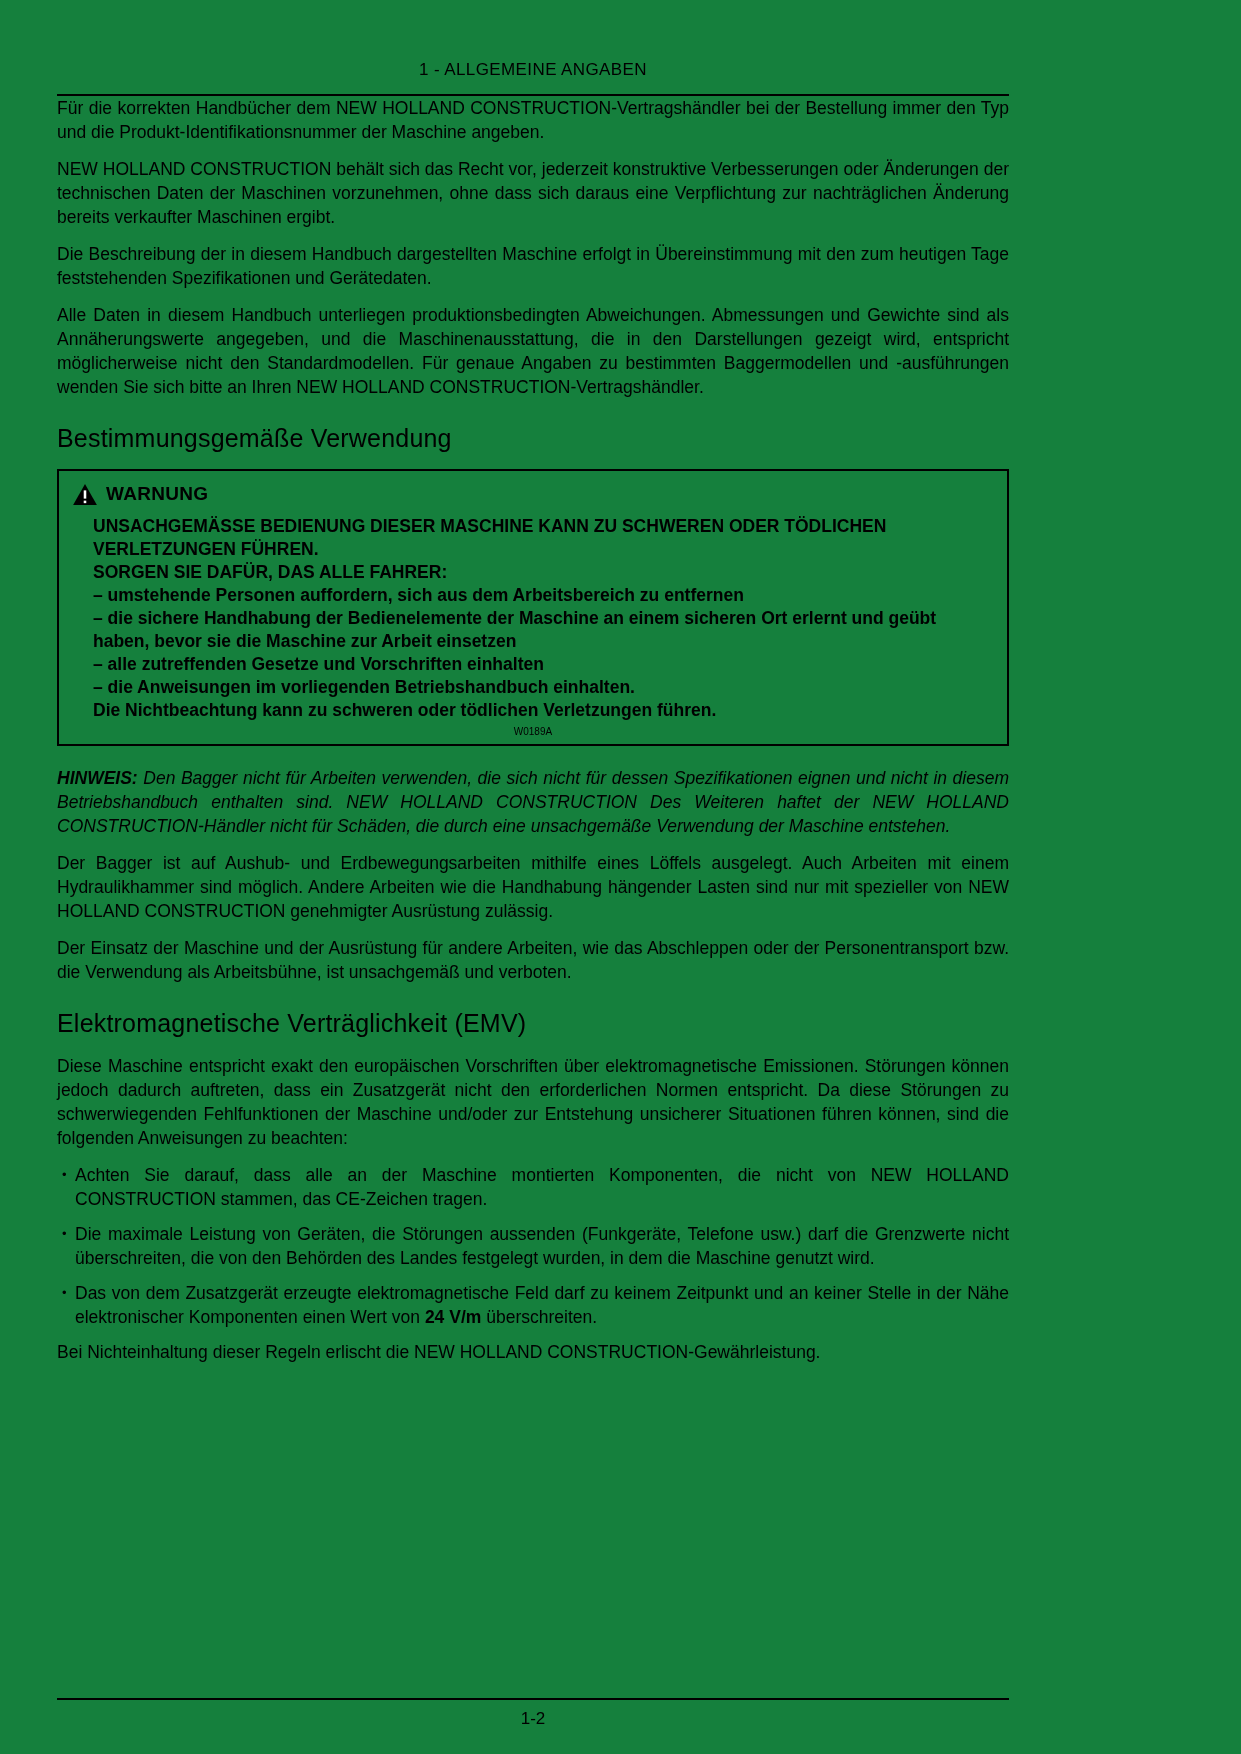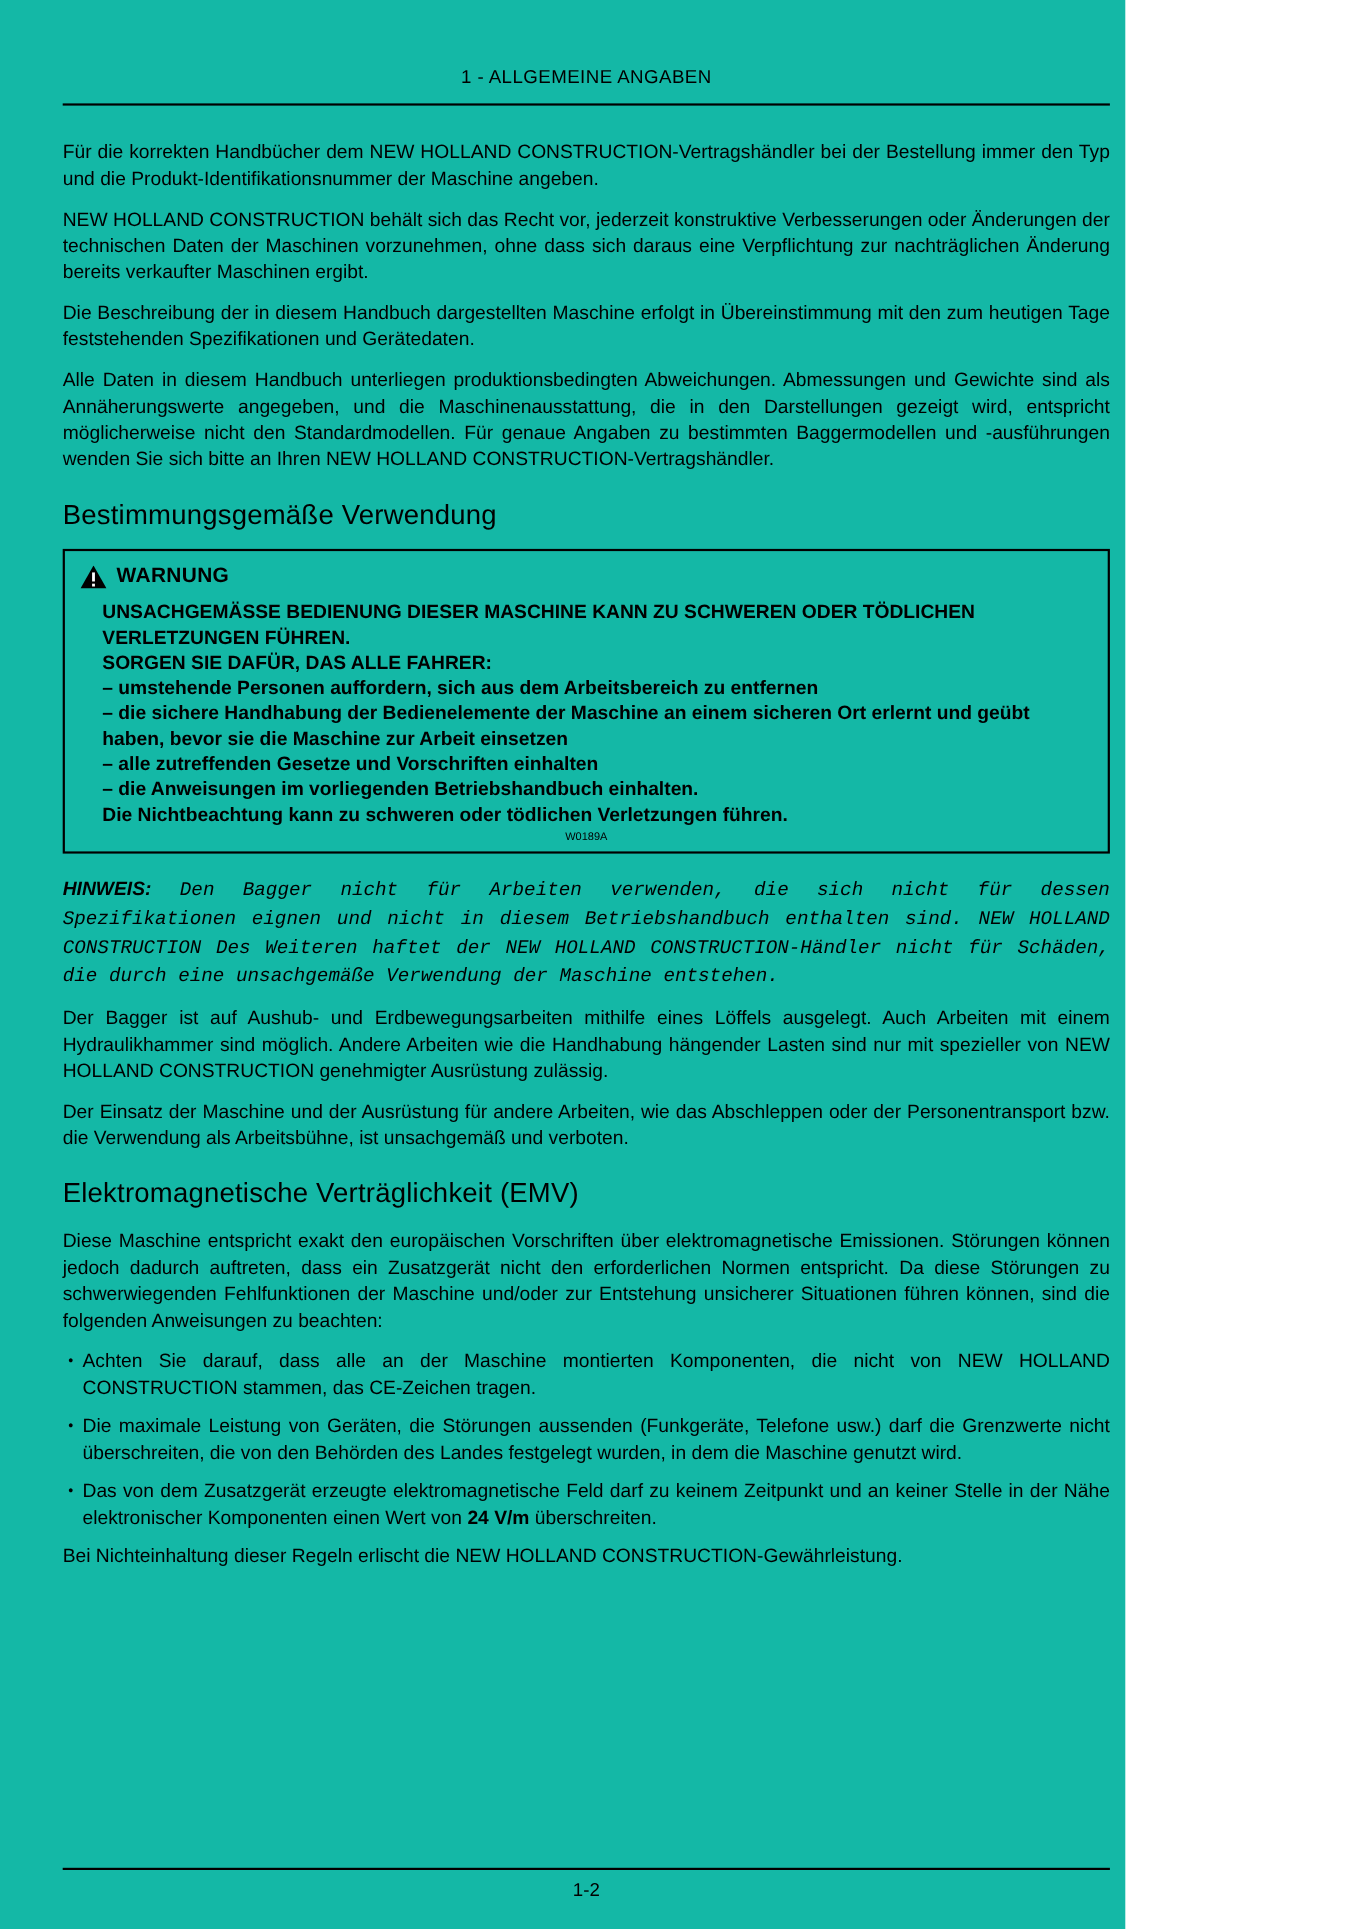--- a/index.html
+++ b/index.html
@@ -9,43 +9,43 @@
   }
   body {
     width: 1241px;
     height: 1754px;
     font-family: "Liberation Sans", "DejaVu Sans", sans-serif;
     color: #000000;
     -webkit-font-smoothing: antialiased;
   }
   .page {
     position: relative;
-    width: 1023px;
+    width: 1241px;
     height: 1754px;
-    background: #14b8a6;
+    background: #15803d;
     overflow: hidden;
   }
   .col {
     margin-left: 57px;
     width: 952px;
   }
   
   .header { padding-top: 60px; }
   .header-title {
     text-align: center;
     font-size: 17px;
     letter-spacing: 0.4px;
   }
   .rule {
     height: 2px;
     background: #000;
     margin-top: 14px;
   }
   
-  .content { padding-top: 30px; }
+  .content { }
   .para {
     font-size: 17.5px;
     line-height: 24px;
     text-align: justify;
     margin: 0 0 13px 0;
   }
   .section-title {
     font-size: 25px;
     font-weight: normal;
     line-height: 34px;
@@ -76,21 +76,21 @@
   }
   .warning-line { margin: 0; }
   .warning-code {
     text-align: center;
     font-size: 10px;
     line-height: 12px;
     margin-top: 4px;
   }
   
   .note .note-label { font-style: italic; font-weight: bold; }
-  .note .note-text { font-style: italic; font-family: Liberation Mono, monospace; }
+  .note .note-text { font-style: italic; }
   
   .bullet-list { margin: 4px 0 10px 0; }
   .bullet-row {
     display: flex;
     align-items: flex-start;
     padding-left: 5px;
     margin-bottom: 11px;
   }
   .bullet-marker {
     flex: 0 0 13px;

